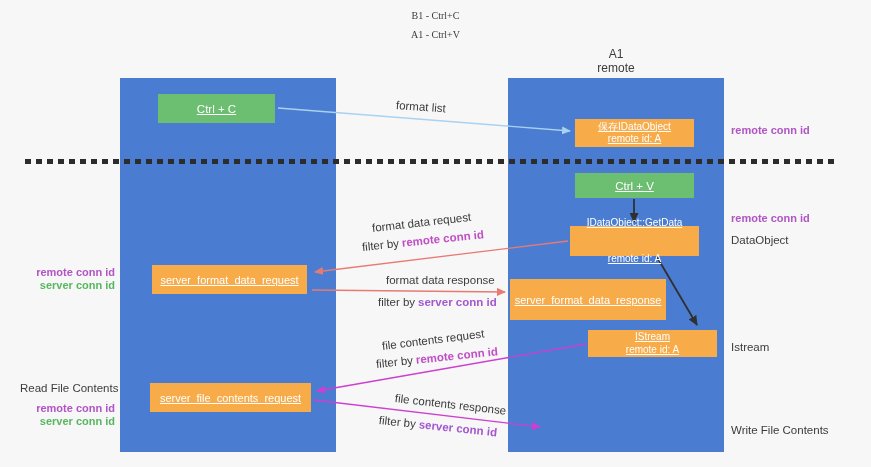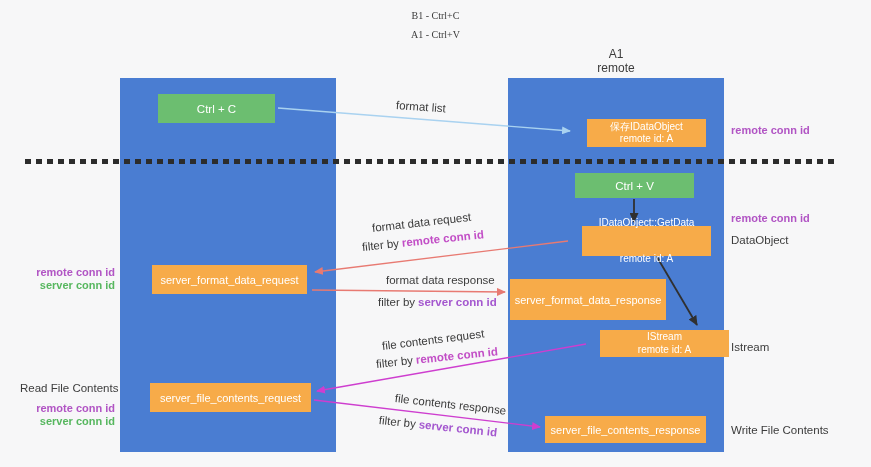--- a/index.html
+++ b/index.html
@@ -18,25 +18,25 @@
               font-size:12px;line-height:14px;color:var(--text-dark);}
   #hdr-left{left:120px;} #hdr-right{left:508px;}
 
   .lifeline{position:absolute;top:78px;width:216px;height:374px;background:var(--lifeline-blue);}
   #lifeline-left{left:120px;} #lifeline-right{left:508px;}
 
   .dashline{position:absolute;top:159px;left:25px;width:813px;height:5px;
             background:repeating-linear-gradient(90deg,var(--dash) 0 6px,transparent 6px 11px);}
 
   .box{position:absolute;display:flex;flex-direction:column;align-items:center;justify-content:center;
-       color:#fff;text-align:left;}
+       color:#fff;text-align:left;text-decoration:underline;}
   .box.green{background:var(--box-green);}
   .box.orange{background:var(--box-orange);}
   .one{font-size:11px;}
-  .two{font-size:10px;line-height:12.5px;margin-left:12px;}
+  .two{font-size:10px;line-height:12.5px;}
 
   #box-ctrl-c{left:158px;top:94px;width:117px;height:29px;font-size:11.5px;}
   #box-save{left:575px;top:119px;width:119px;height:28px;}
   #box-ctrl-v{left:575px;top:173px;width:119px;height:25px;font-size:11.5px;}
   #box-getdata{left:570px;top:226px;width:129px;height:30px;gap:24px;}
   #box-format-request{left:152px;top:265px;width:155px;height:29px;}
   #box-format-response{left:510px;top:279px;width:156px;height:41px;}
   #box-istream{left:588px;top:330px;width:129px;height:27px;}
   #box-file-request{left:150px;top:383px;width:161px;height:29px;}
   #box-file-response{left:545px;top:416px;width:161px;height:27px;}
@@ -119,23 +119,20 @@
   <div id="box-format-response" class="box orange one">
     <span>server_format_data_response</span>
   </div>
   <div id="box-istream" class="box orange two">
     <span>IStream</span>
     <span>remote id: A</span>
   </div>
   <div id="box-file-request" class="box orange one">
     <span>server_file_contents_request</span>
   </div>
-  <div id="box-file-response" class="box orange one">
-    <span>server_file_contents_response</span>
-  </div>
 
   <div class="flow-label" style="left:396px;top:99px;transform:rotate(4deg);">format list</div>
 
   <div class="flow-label" style="left:372px;top:222px;transform:rotate(-6.5deg);">format data request</div>
   <div class="flow-label" style="left:362px;top:241px;transform:rotate(-6deg);">
     <span class="fb">filter by</span><b class="m">remote conn id</b>
   </div>
 
   <div class="flow-label" style="left:386px;top:274px;">format data response</div>
   <div class="flow-label" style="left:378px;top:296px;">

